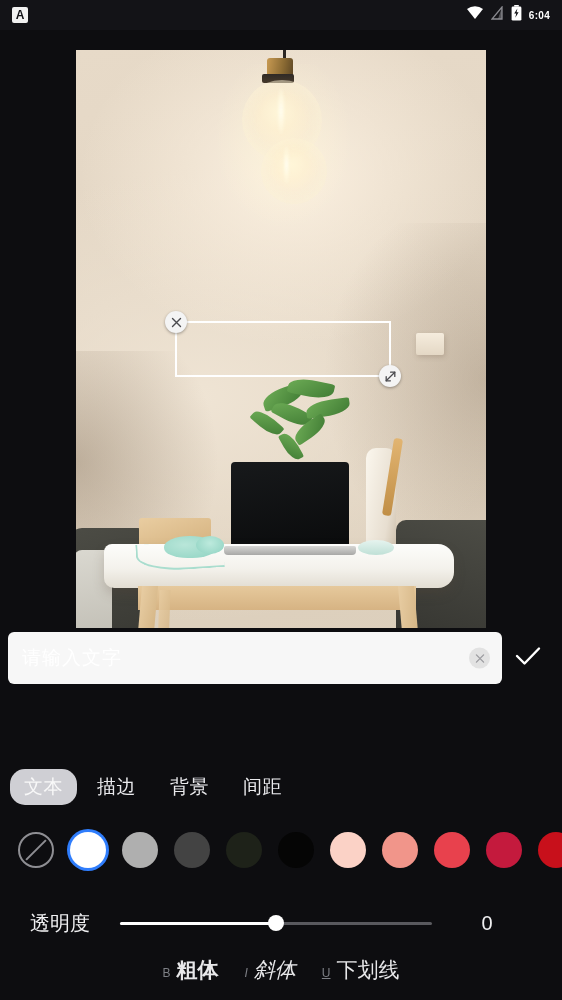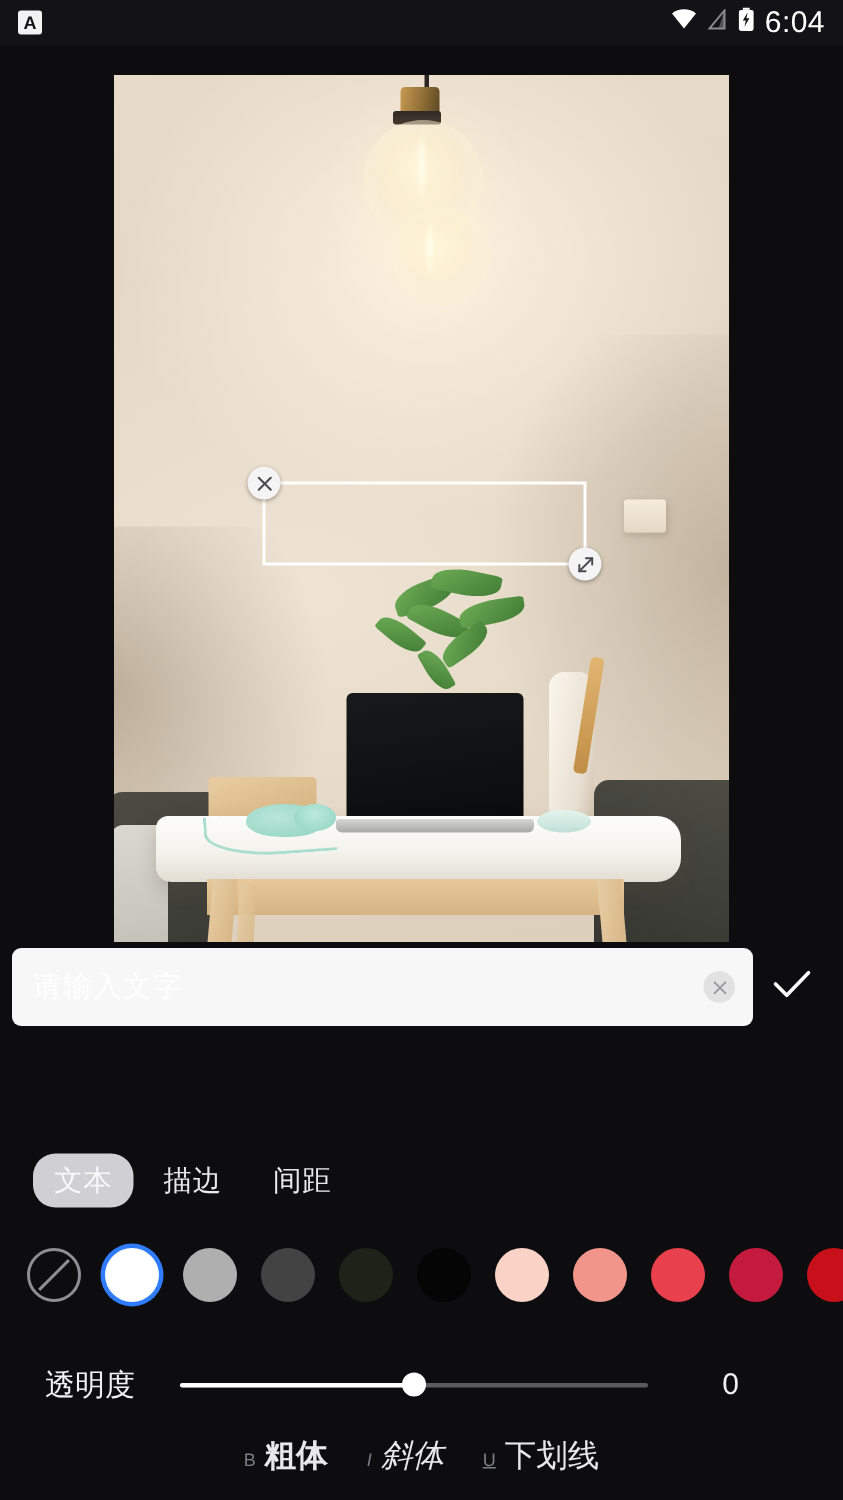--- a/index.html
+++ b/index.html
@@ -19,21 +19,21 @@
     padding: 0 12px;
   }
   .sb-left { display: flex; align-items: center; gap: 6px; }
   .sb-right { display: flex; align-items: center; gap: 7px; }
   .appicon {
     width: 16px; height: 16px; background: #f2f2f2; border-radius: 2px;
     color: #131317; font-size: 12px; font-weight: bold;
     display: flex; align-items: center; justify-content: center;
     line-height: 1;
   }
-  .sb-time { color: #ffffff; font-size: 20px; letter-spacing: .3px; }
+  .sb-time { color: #ffffff; font-size: 10px; letter-spacing: .3px; font-weight: bold; }
 
   
   .canvas-wrap {
     position: absolute; top: 50px; left: 76px; width: 410px; height: 578px;
     overflow: hidden;
   }
   .photo { position: absolute; inset: 0; background: #e9ddcd; }
   
   .wall {
     position: absolute; inset: 0;
@@ -232,21 +232,21 @@
   .tab.active { color: #2f7dfc; }
 
   .subtabs {
     position: absolute; top: 138px; left: 0; width: 562px; height: 42px;
     display: flex; align-items: center; gap: 6px; padding-left: 10px;
   }
   .subtab {
     font-size: 19px; color: #e9e9ec; padding: 5px 14px; border-radius: 15px;
     letter-spacing: .5px;
   }
-  .subtab.active { background: #cfcfd4; color: #f8f8f8; margin-left: 12px; }
+  .subtab.active { background: #cfcfd4; color: #f8f8f8; }
 
   .swatches {
     position: absolute; top: 192px; left: 0; width: 562px; height: 60px;
     display: flex; align-items: center; gap: 16px; padding-left: 18px;
     overflow: hidden;
   }
   .sw { width: 36px; height: 36px; border-radius: 50%; flex: 0 0 auto; position: relative; }
   .sw.selected { box-shadow: 0 0 0 3px #2f7dfc; }
   .sw-none {
     border: 2px solid #8e8e93; background: transparent;
@@ -397,20 +397,21 @@
             <path d="M3 11 L10.5 18.5 L25 3.5" fill="none" stroke="#ffffff" stroke-width="2.4" stroke-linecap="round" stroke-linejoin="round"></path>
           </svg>
         </span>
       </div>
     </div>
 
 
     <div class="subtabs">
       <div class="subtab active">文本</div>
       <div class="subtab">描边</div>
+      <div class="subtab">背景</div>
       <div class="subtab">间距</div>
     </div>
 
     <div class="swatches" id="swatch-strip">
         <div class="sw sw-none"></div>
         <div class="sw selected" style="background: rgb(255, 255, 255);"></div>
         <div class="sw" style="background: rgb(175, 175, 175);"></div>
         <div class="sw" style="background: rgb(67, 67, 67);"></div>
         <div class="sw" style="background: rgb(30, 34, 25);"></div>
         <div class="sw" style="background: rgb(5, 5, 5);"></div>

